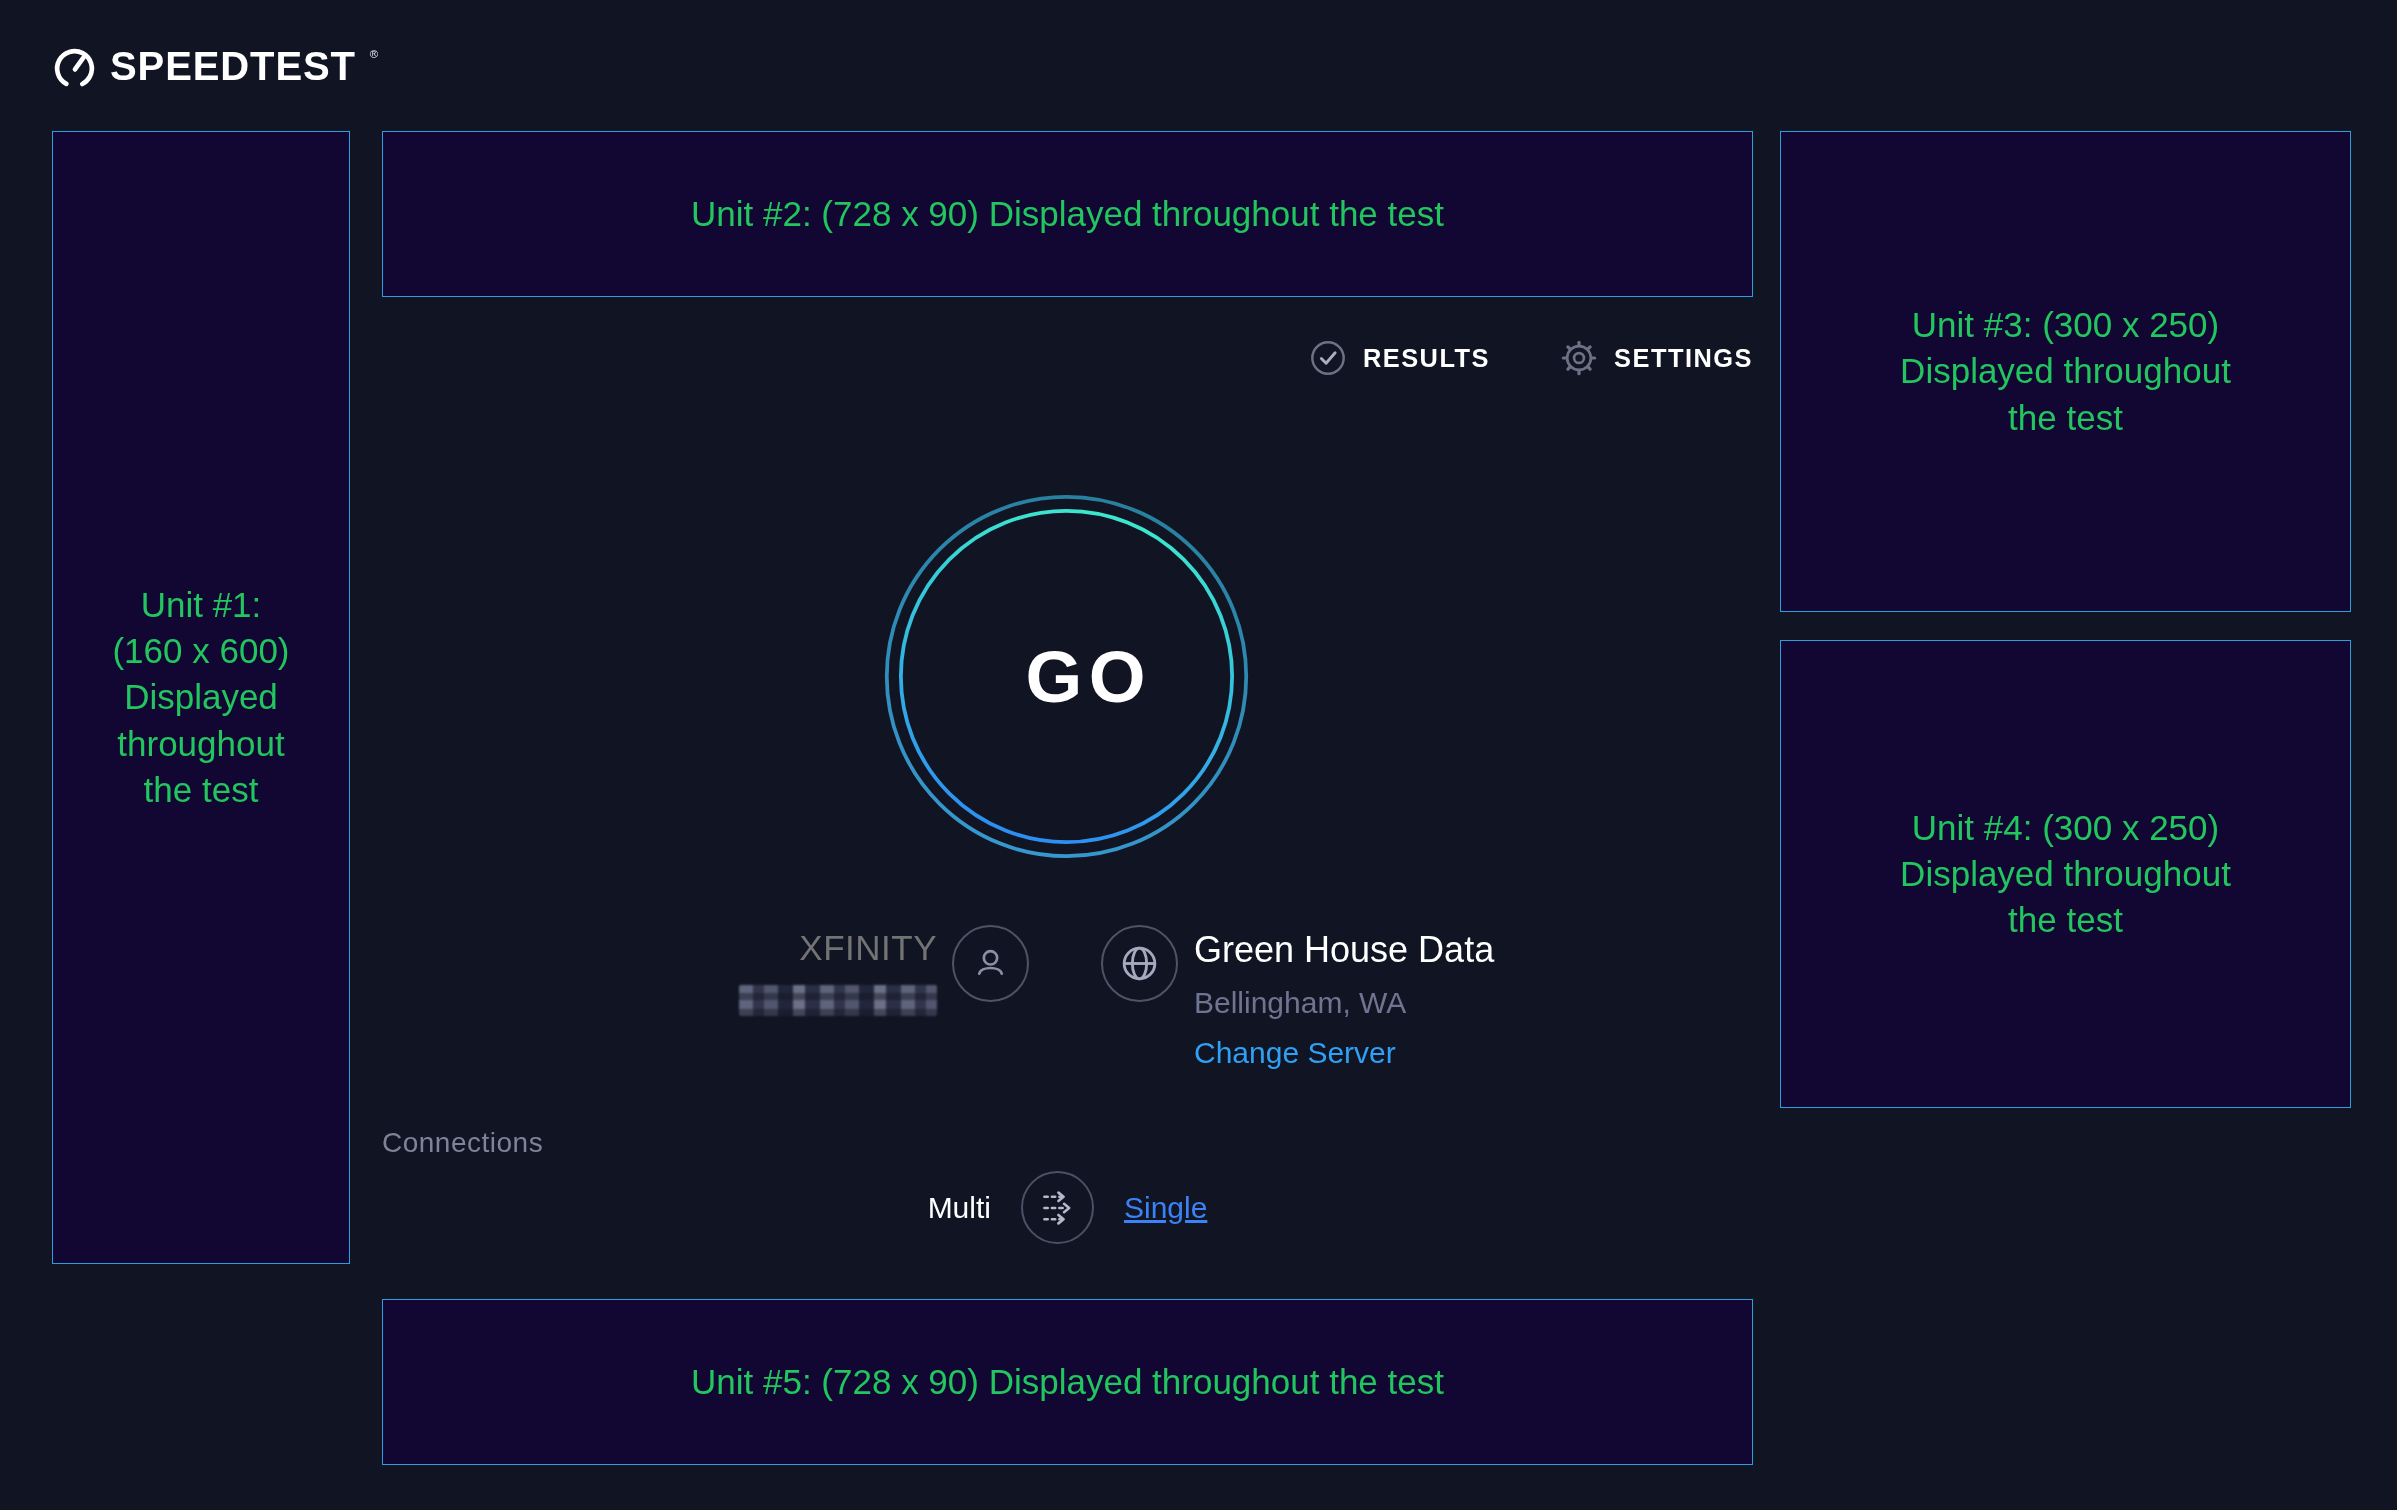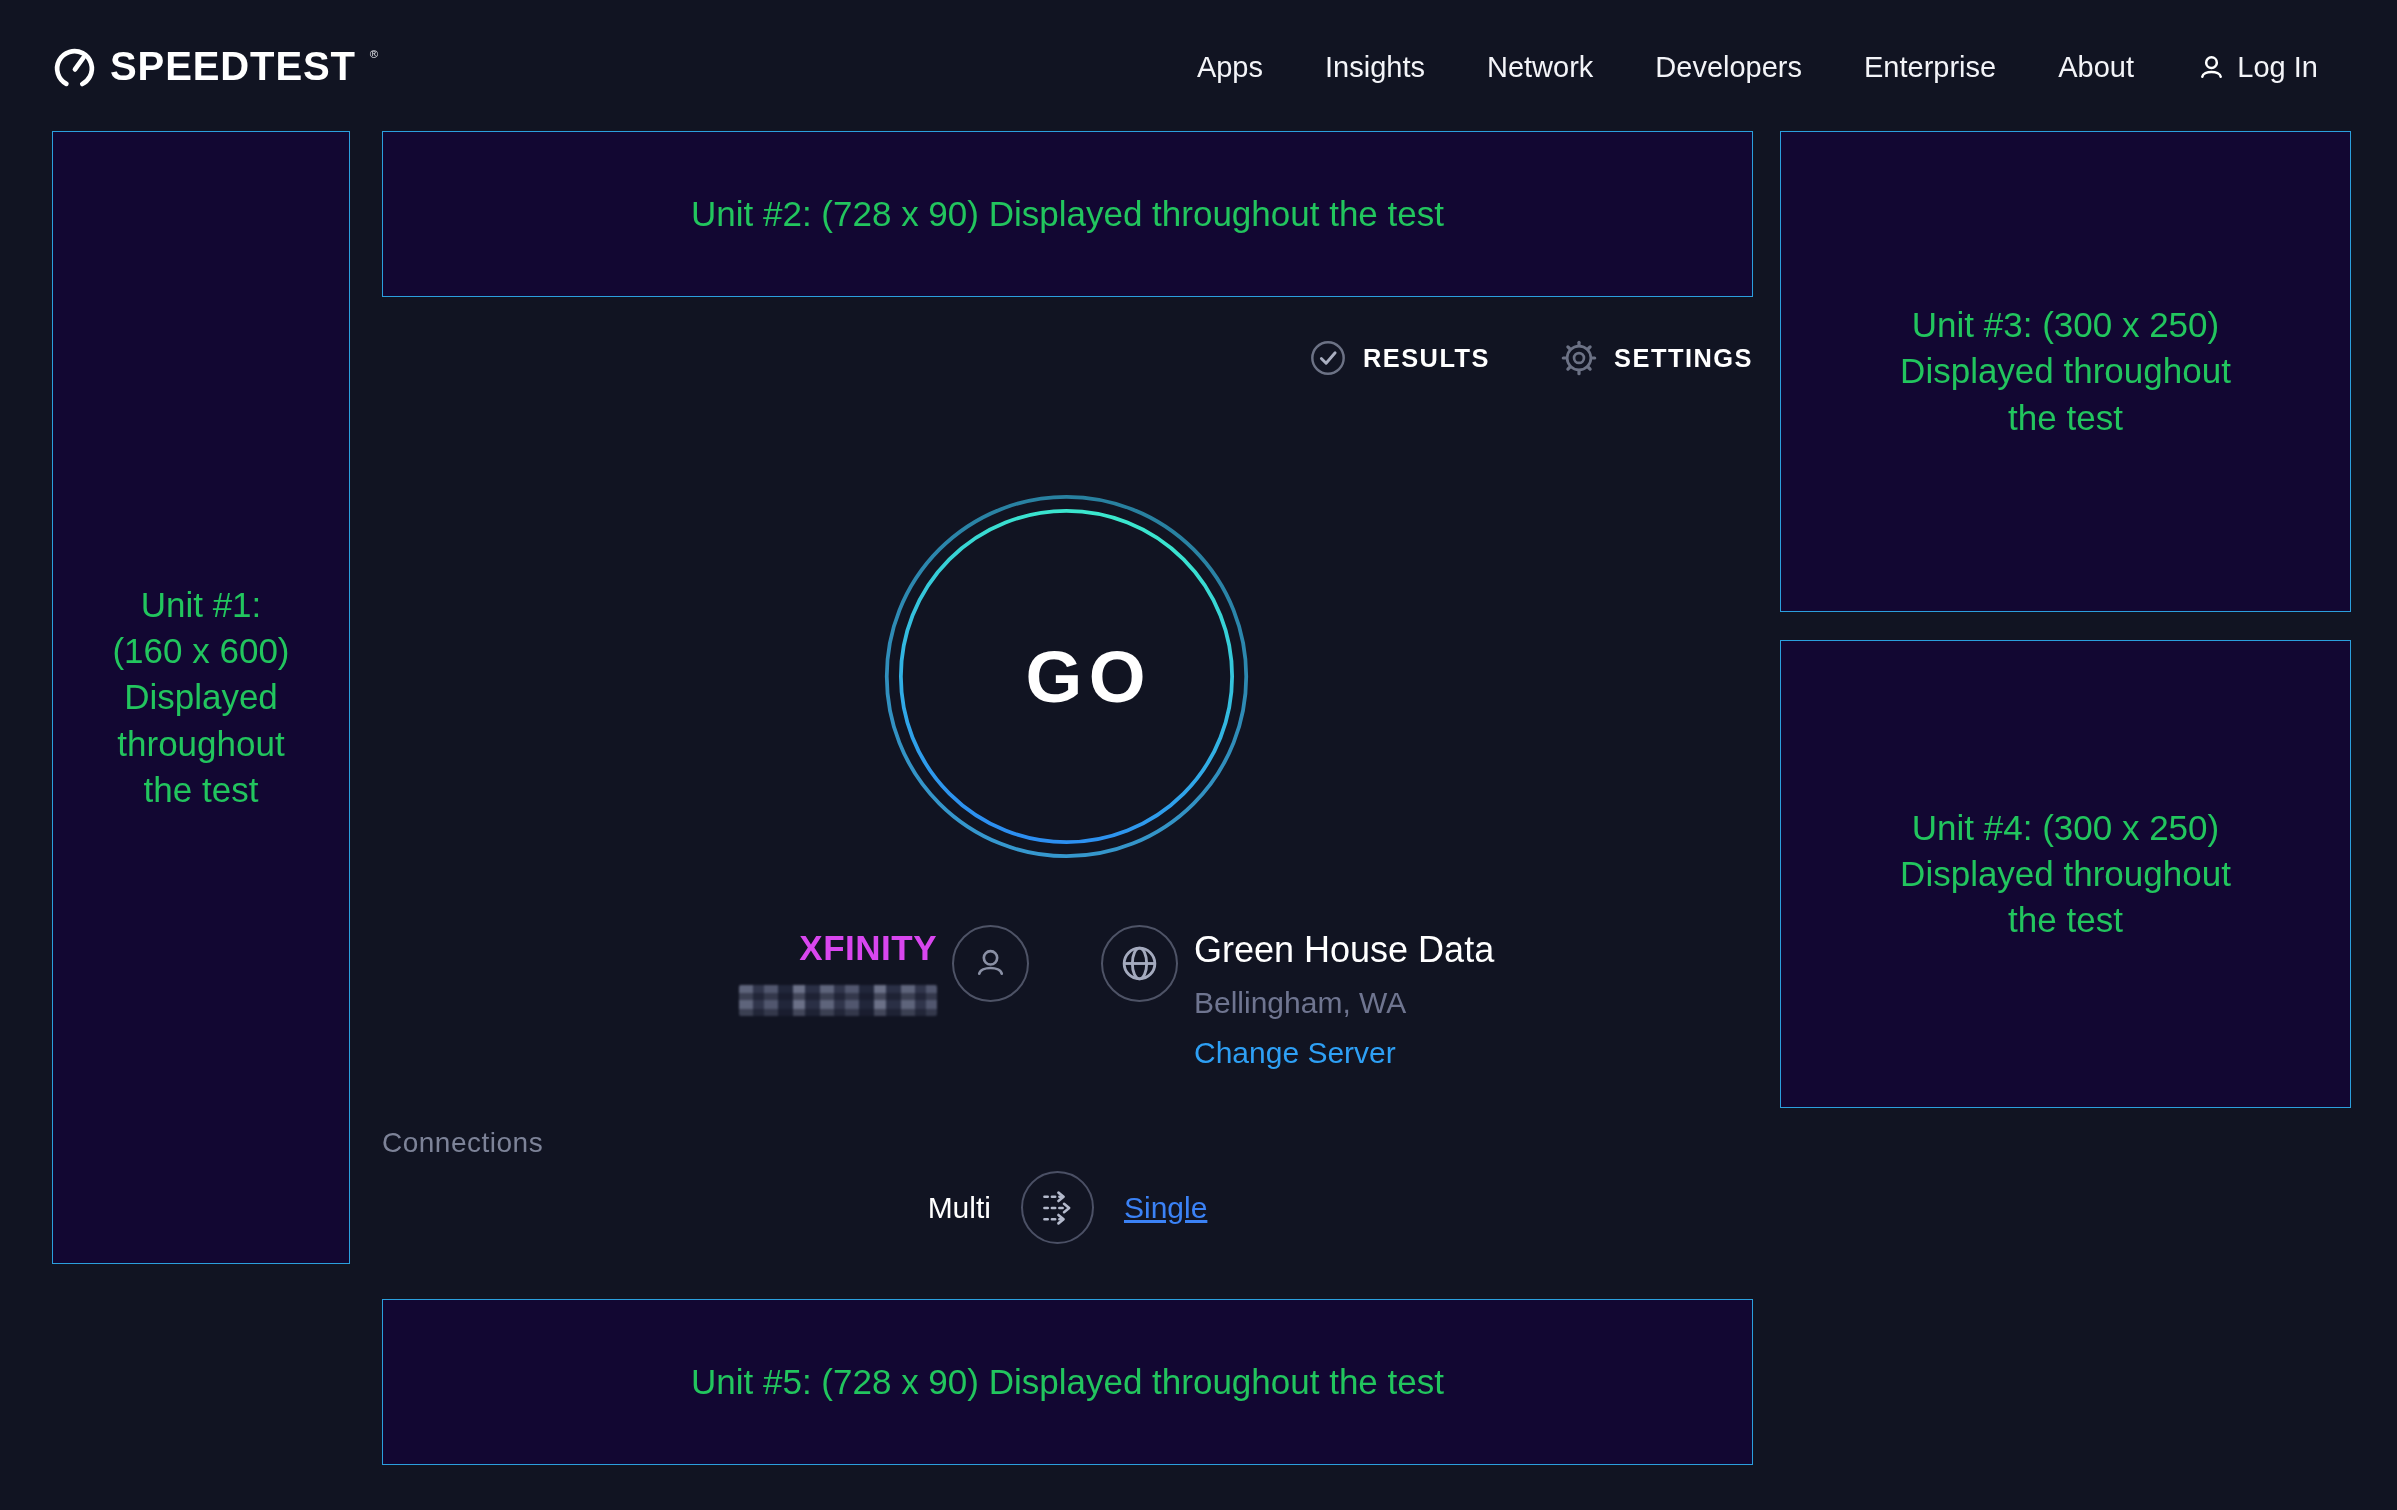--- a/index.html
+++ b/index.html
@@ -66,21 +66,21 @@
     display: flex; align-items: center; justify-content: center;
   }
   .go-rings { position: absolute; left: 0; top: 0; width: 367px; height: 367px; }
   .go-label {
     font-size: 73px; font-weight: 600; letter-spacing: 6.6px; padding-left: 6.6px;
     color: #ffffff; font-family: inherit; position: relative; margin-left: 38px;
   }
 
   
   .isp-block { position: absolute; right: 1460px; top: 927px; text-align: right; }
-  .isp-name { font-size: 35px; font-weight: 700; color: #d946ef; line-height: 41px; letter-spacing: 0.5px; }
+  .isp-name { font-size: 35px; font-weight: 400; color: #737373; line-height: 41px; letter-spacing: 0.5px; }
   .redacted-ip {
     width: 198px; height: 31px; margin-top: 17px; margin-left: auto; border-radius: 1.9px; opacity: .9;
     background:
       repeating-linear-gradient(0deg, rgba(17,20,34,.45) 0 6.6px, rgba(0,0,0,0) 6.6px 16px),
       repeating-linear-gradient(90deg, #676d85 0 14px, #343950 14px 25.4px, #585e77 25.4px 39px, #23283d 39px 54px, #757b93 54px 66px, #2d3249 66px 81px);
     filter: blur(0.9px);
   }
   .avatar-circle {
     position: absolute; width: 77px; height: 77px; border-radius: 50%;
     border: 2.8px solid #4e5366; display: flex; align-items: center; justify-content: center;
@@ -120,35 +120,20 @@
 <body>
 
 <div class="header">
   <div class="logo">
     <svg viewBox="0 0 48 48">
       <circle cx="24" cy="24" r="18.5" fill="none" stroke="#ffffff" stroke-width="5" stroke-linecap="round" stroke-dasharray="98 18.2" transform="rotate(118 24 24)"></circle>
       <line x1="24.5" y1="25" x2="33.5" y2="12.5" stroke="#ffffff" stroke-width="5" stroke-linecap="round"></line>
     </svg>
     <span class="logo-text">SPEEDTEST</span>
     <span class="logo-tm">®</span>
-  </div>
-  <div class="nav">
-    <button class="nav-link">Apps</button>
-    <button class="nav-link">Insights</button>
-    <button class="nav-link">Network</button>
-    <button class="nav-link">Developers</button>
-    <button class="nav-link">Enterprise</button>
-    <button class="nav-link">About</button>
-    <button class="login">
-      <svg viewBox="0 0 32 32">
-        <circle cx="16" cy="11" r="5.5" fill="none" stroke="#ffffff" stroke-width="2.6"></circle>
-        <path d="M6.5 25.5 c1 -6.5 18 -6.5 19 0" fill="none" stroke="#ffffff" stroke-width="2.6" stroke-linecap="round"></path>
-      </svg>
-      <span class="login-label">Log In</span>
-    </button>
   </div>
 </div>
 
 <div class="ad" id="ad-unit-1">
   <span class="ad-text">Unit #1:
 (160 x 600)
 Displayed
 throughout
 the test</span>
 </div>

